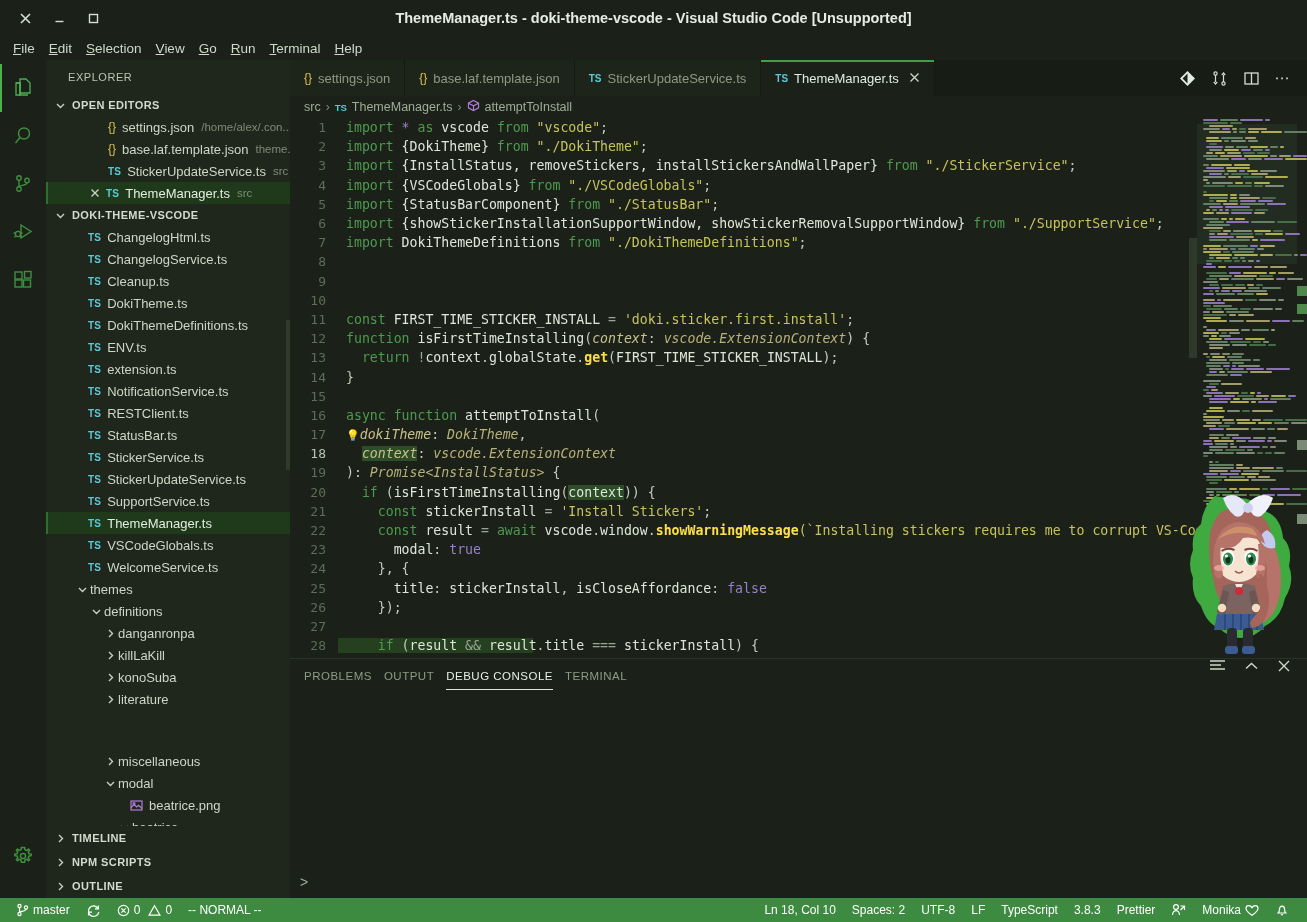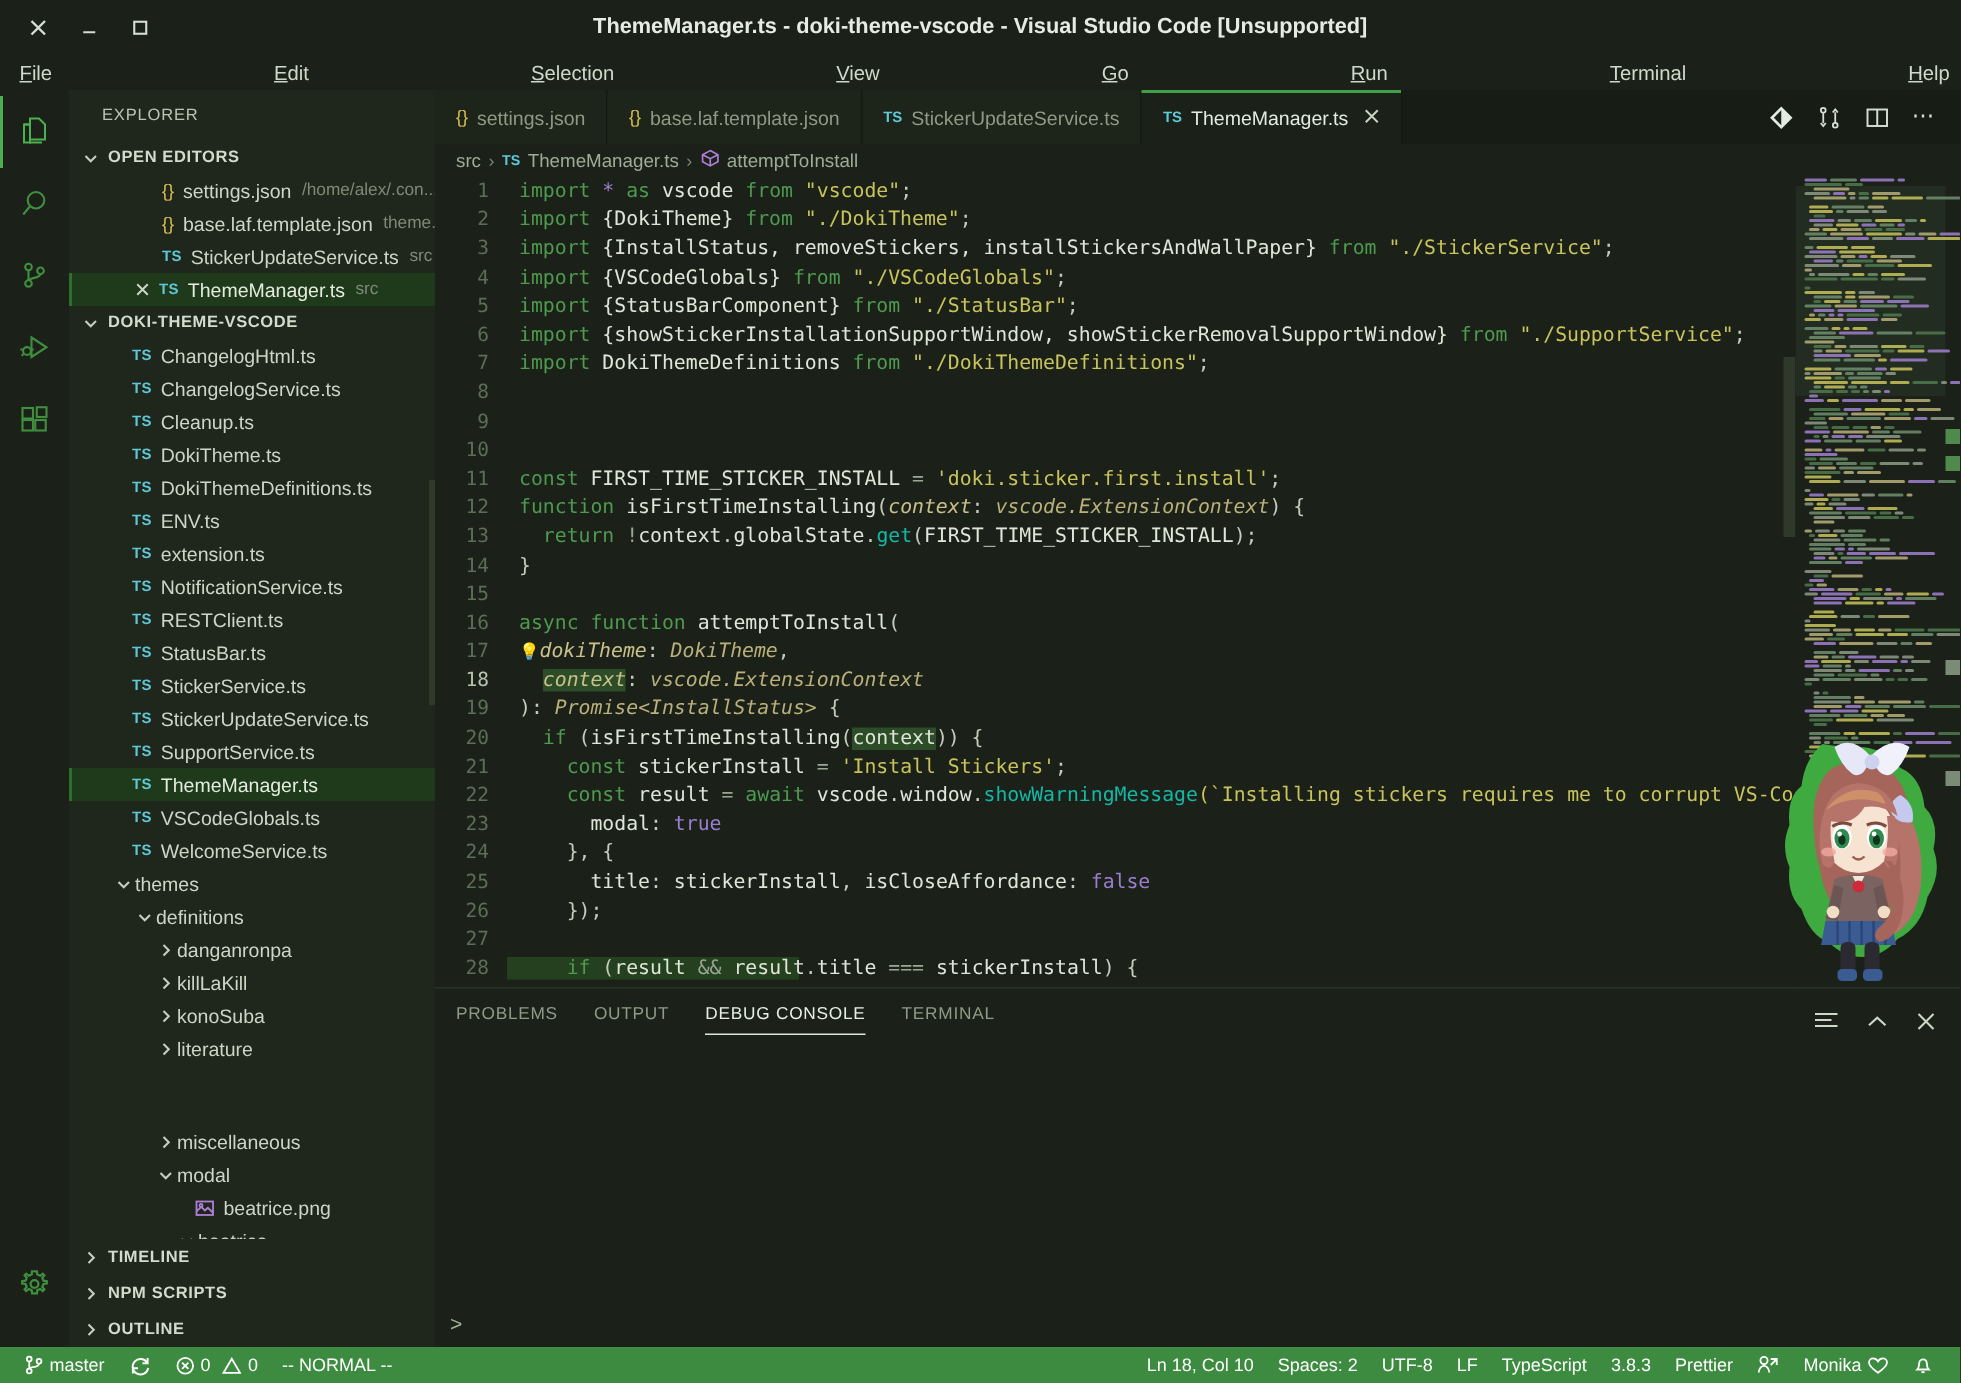--- a/index.html
+++ b/index.html
@@ -23,21 +23,21 @@
   }
   .win-btn svg { display: block; }
   .title-text {
     position: absolute; left: 0; right: 0; text-align: center;
     font-size: 14.5px; font-weight: bold; color: #e6ece2; pointer-events: none;
   }
 
   
   .menubar {
     height: 24px; background: #1b2119; display: flex; align-items: center;
-    padding-left: 6px; flex: 0 0 24px; gap: 0px; justify-content: space-between;
+    padding-left: 6px; flex: 0 0 24px; gap: 0px;
   }
   .menu-item {
     font-size: 13.5px; color: #cfd8c9; padding: 2px 7px; white-space: nowrap;
   }
   .menu-item .acc { text-decoration: underline; }
 
   
   .body-row { display: flex; flex: 1 1 auto; min-height: 0; }
 
   
@@ -129,21 +129,21 @@
     width: 48px; flex: 0 0 48px; text-align: right; padding-right: 12px;
     color: #5d6d57; font-family: "DejaVu Sans Mono", monospace; font-size: 13px;
   }
   .lnum.cur { color: #b7c4b0; }
   .ctext { flex: 1 1 auto; padding-left: 8px; color: #d4dccd; }
 
   
   .t-kw   { color: #4e9a4e; }
   .t-str  { color: #c8c35a; }
   .t-var  { color: #dfe6d8; }
-  .t-fn   { color: #14b8a6; }
+  .t-fn   { color: #fde047; font-weight: bold; }
   .t-op   { color: #9aa693; }
   .t-punc { color: #c4ccbc; }
   .t-type { color: #b9b07a; font-style: italic; }
   .t-param{ color: #c9c08a; font-style: italic; }
   .t-bool { color: #9a7fd0; }
   .t-star { color: #a07fd0; }
   .t-const{ color: #dfe6d8; }
   .hl-occ { background: #2c4d28; }
 
   .bulb { color: #e8c040; font-size: 12px; }
@@ -154,21 +154,21 @@
   .mm-seg { height: 2px; border-radius: 1px; }
   .mm-slider { position: absolute; right: 10px; top: 0; width: 100px; background: rgba(110,150,100,.10); }
   .mm-deco { position: absolute; right: 0; width: 10px; }
 
   .sticker { position: absolute; right: 0px; bottom: 0px; width: 132px; height: 180px; pointer-events: none; }
 
   .v-scroll { position: absolute; right: 110px; top: 120px; width: 8px; height: 120px; background: #44513e; opacity: .5; }
 
   
   .panel { height: 240px; flex: 0 0 240px; background: #1b2119; display: flex; flex-direction: column; border-top: 1px solid #2b3327; }
-  .panel-tabs { height: 34px; display: flex; align-items: flex-end; padding-left: 14px; gap: 24px; position: relative; }
+  .panel-tabs { height: 34px; display: flex; align-items: flex-start; padding-left: 14px; gap: 12px; position: relative; }
   .ptab { font-size: 11.5px; letter-spacing: .5px; color: #8e9a87; text-transform: uppercase; height: 34px; display: flex; align-items: center; position: relative; }
   .ptab.active { color: #e7eee3; }
   .ptab.active::after { content:""; position:absolute; left:0; right:0; bottom:3px; height:1px; background:#dfe7da; }
   .panel-actions { margin-left: auto; display: flex; align-items: center; gap: 18px; padding-right: 16px; color: #cfd8c8; }
   .panel-body { flex: 1 1 auto; position: relative; }
   .panel-prompt { position: absolute; left: 10px; bottom: 8px; color: #9fae97; font-size: 14px; }
 
   
   .statusbar {
     height: 24px; flex: 0 0 24px; background: #3d8b40; display: flex; align-items: center;

